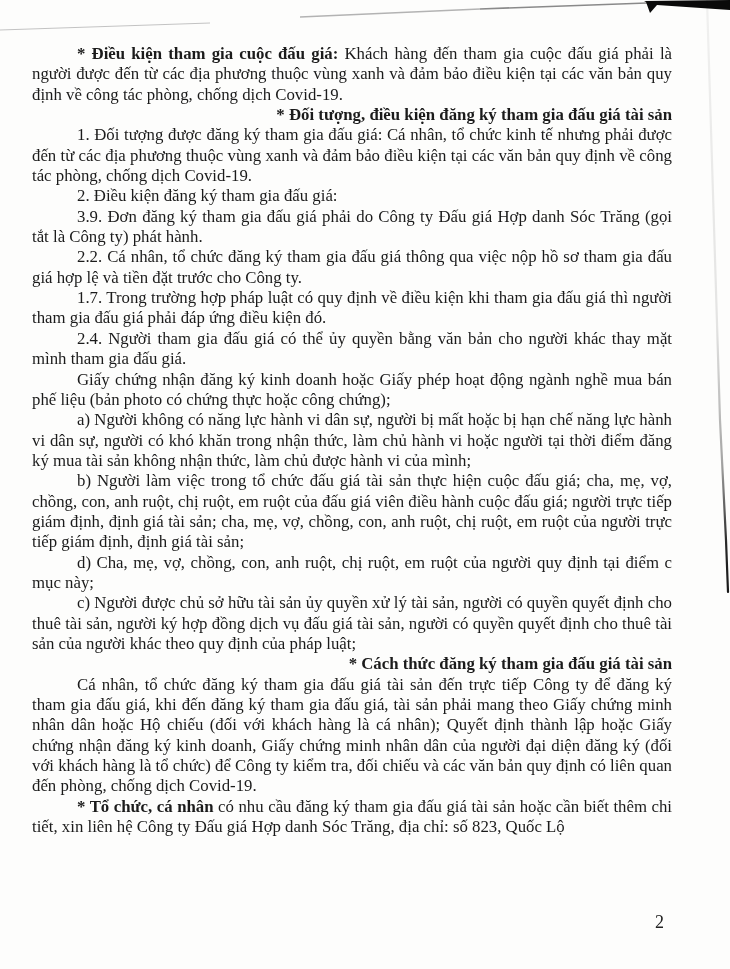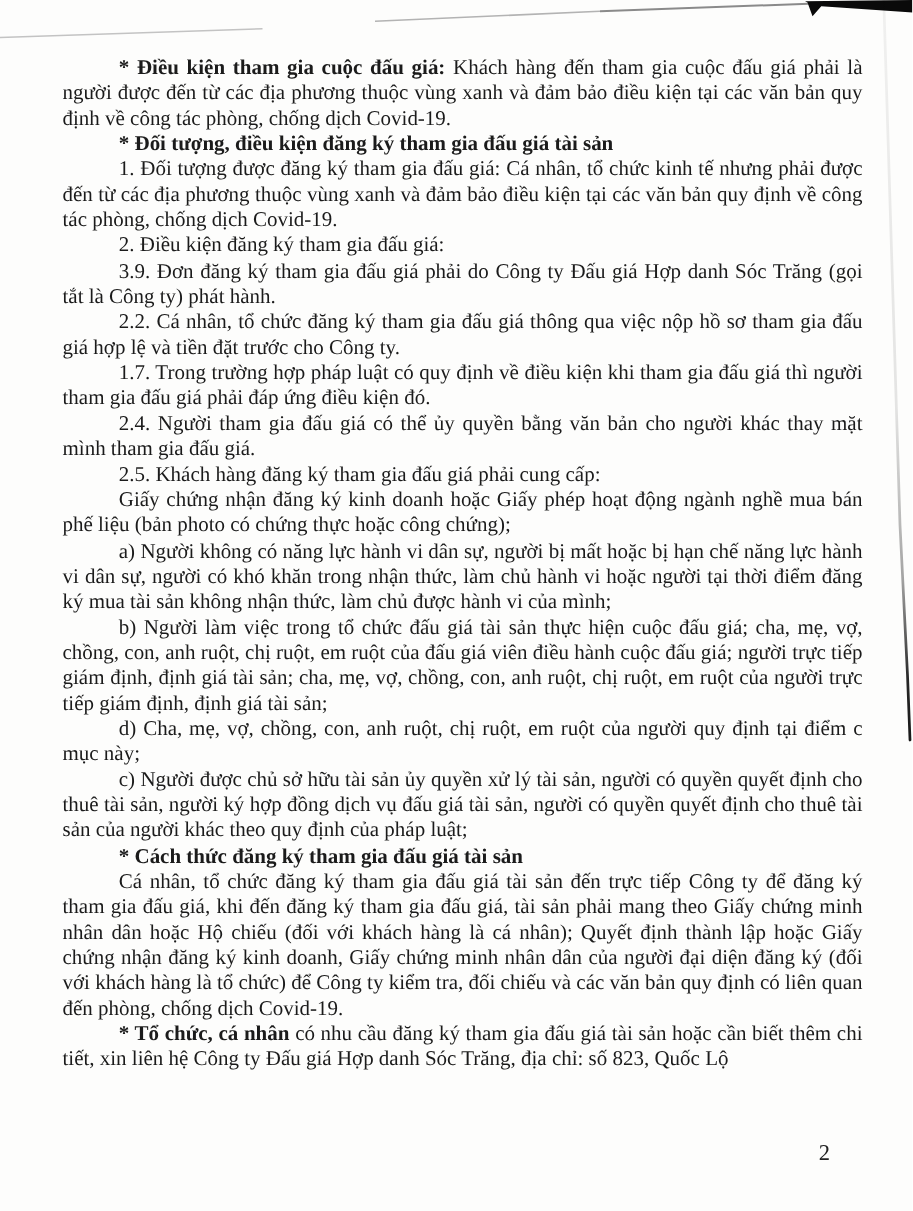--- a/index.html
+++ b/index.html
@@ -17,34 +17,34 @@
     color: #1b1b1b;
   }
   .artifact-layer {
     position: absolute;
     left: 0; top: 0;
     width: 730px; height: 969px;
     pointer-events: none;
   }
   .doc-body {
     position: absolute;
-    left: 50px;
+    left: 32px;
     top: 44px;
     width: 640px;
     font-size: 16.8px;
     line-height: 20.35px;
     text-align: justify;
   }
   .para {
     margin: 0;
     text-indent: 45px;
   }
   .para.heading {
     font-weight: bold;
-    text-align: left;
+    text-align: right;
   }
   .para b {
     font-weight: bold;
   }
   .page-number {
     position: absolute;
     left: 655px;
     top: 912px;
     font-size: 18px;
     color: #222;
@@ -77,21 +77,20 @@
 
   <div class="doc-body">
       <p class="para"><b>* Điều kiện tham gia cuộc đấu giá:</b><span> Khách hàng đến tham gia cuộc đấu giá phải là người được đến từ các địa phương thuộc vùng xanh và đảm bảo điều kiện tại các văn bản quy định về công tác phòng, chống dịch Covid-19.</span></p>
       <p class="para heading"><b>* Đối tượng, điều kiện đăng ký tham gia đấu giá tài sản</b></p>
       <p class="para"><span>1. Đối tượng được đăng ký tham gia đấu giá: Cá nhân, tổ chức kinh tế nhưng phải được đến từ các địa phương thuộc vùng xanh và đảm bảo điều kiện tại các văn bản quy định về công tác phòng, chống dịch Covid-19.</span></p>
       <p class="para"><span>2. Điều kiện đăng ký tham gia đấu giá:</span></p>
       <p class="para"><span>3.9. Đơn đăng ký tham gia đấu giá phải do Công ty Đấu giá Hợp danh Sóc Trăng (gọi tắt là Công ty) phát hành.</span></p>
       <p class="para"><span>2.2. Cá nhân, tổ chức đăng ký tham gia đấu giá thông qua việc nộp hồ sơ tham gia đấu giá hợp lệ và tiền đặt trước cho Công ty.</span></p>
       <p class="para"><span>1.7. Trong trường hợp pháp luật có quy định về điều kiện khi tham gia đấu giá thì người tham gia đấu giá phải đáp ứng điều kiện đó.</span></p>
       <p class="para"><span>2.4. Người tham gia đấu giá có thể ủy quyền bằng văn bản cho người khác thay mặt mình tham gia đấu giá.</span></p>
-      <p class="para"><span>2.5. Khách hàng đăng ký tham gia đấu giá phải cung cấp:</span></p>
       <p class="para"><span>Giấy chứng nhận đăng ký kinh doanh hoặc Giấy phép hoạt động ngành nghề mua bán phế liệu (bản photo có chứng thực hoặc công chứng);</span></p>
       <p class="para"><span>a) Người không có năng lực hành vi dân sự, người bị mất hoặc bị hạn chế năng lực hành vi dân sự, người có khó khăn trong nhận thức, làm chủ hành vi hoặc người tại thời điểm đăng ký mua tài sản không nhận thức, làm chủ được hành vi của mình;</span></p>
       <p class="para"><span>b) Người làm việc trong tổ chức đấu giá tài sản thực hiện cuộc đấu giá; cha, mẹ, vợ, chồng, con, anh ruột, chị ruột, em ruột của đấu giá viên điều hành cuộc đấu giá; người trực tiếp giám định, định giá tài sản; cha, mẹ, vợ, chồng, con, anh ruột, chị ruột, em ruột của người trực tiếp giám định, định giá tài sản;</span></p>
       <p class="para"><span>d) Cha, mẹ, vợ, chồng, con, anh ruột, chị ruột, em ruột của người quy định tại điểm c mục này;</span></p>
       <p class="para"><span>c) Người được chủ sở hữu tài sản ủy quyền xử lý tài sản, người có quyền quyết định cho thuê tài sản, người ký hợp đồng dịch vụ đấu giá tài sản, người có quyền quyết định cho thuê tài sản của người khác theo quy định của pháp luật;</span></p>
       <p class="para heading"><b>* Cách thức đăng ký tham gia đấu giá tài sản</b></p>
       <p class="para"><span>Cá nhân, tổ chức đăng ký tham gia đấu giá tài sản đến trực tiếp Công ty để đăng ký tham gia đấu giá, khi đến đăng ký tham gia đấu giá, tài sản phải mang theo Giấy chứng minh nhân dân hoặc Hộ chiếu (đối với khách hàng là cá nhân); Quyết định thành lập hoặc Giấy chứng nhận đăng ký kinh doanh, Giấy chứng minh nhân dân của người đại diện đăng ký (đối với khách hàng là tổ chức) để Công ty kiểm tra, đối chiếu và các văn bản quy định có liên quan đến phòng, chống dịch Covid-19.</span></p>
       <p class="para"><b>* Tổ chức, cá nhân</b><span> có nhu cầu đăng ký tham gia đấu giá tài sản hoặc cần biết thêm chi tiết, xin liên hệ Công ty Đấu giá Hợp danh Sóc Trăng, địa chỉ: số 823, Quốc Lộ</span></p>
     </div>
 

